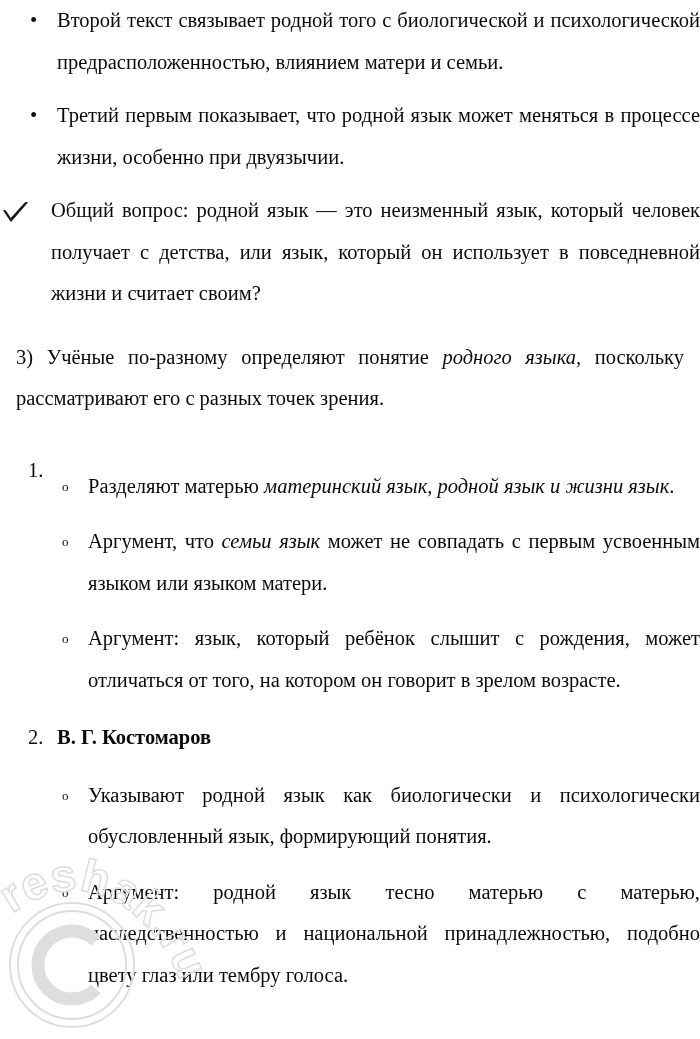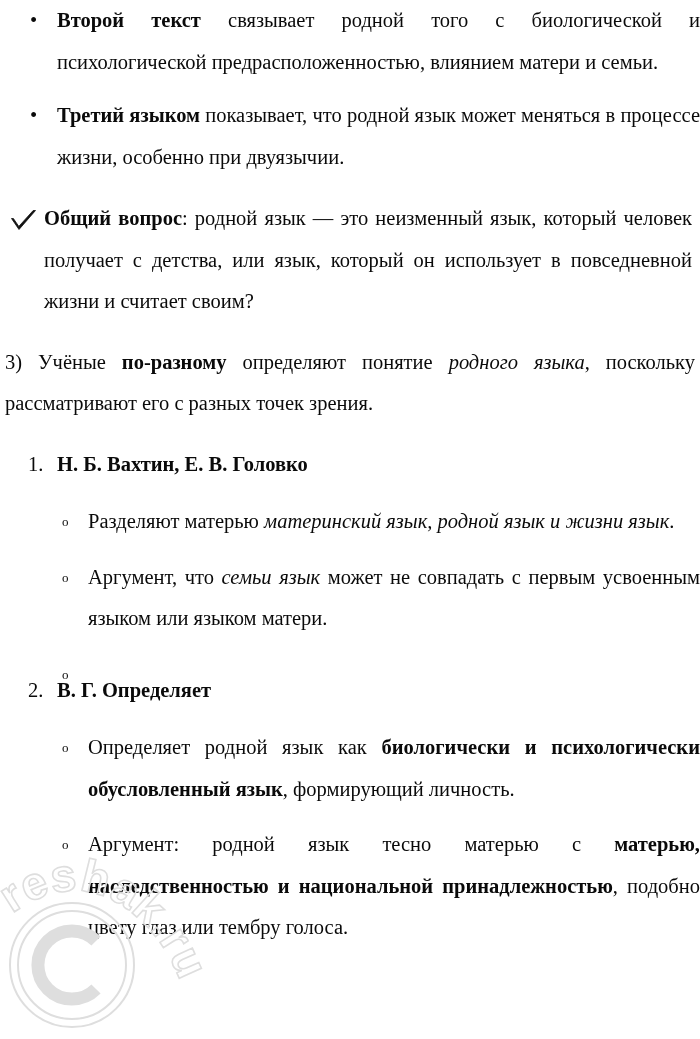--- a/index.html
+++ b/index.html
@@ -90,38 +90,38 @@
   .sub-item .marker {
     position: absolute;
     left: 62px;
     top: 0;
     font-size: 13px;
     line-height: 41.5px;
   }
 
   .plain-para {
     padding-left: 0;
-    margin: 5px;
+    margin: 16px;
   }
 
   
   .check-para {
     position: relative;
-    padding-left: 36px;
-    margin: 8px;
+    padding-left: 51px;
+    margin: 0;
   }
   .check-icon {
     position: absolute;
     left: 2px;
     top: 8px;
     width: 27px;
     height: 24px;
   }
 
-  b, strong { font-weight: bold; }
+  b, strong { font-weight: normal; }
   i, em { font-style: italic; }
 
   .sp-6  { height: 6px; }
   .sp-12 { height: 12px; }
   .sp-14 { height: 14px; }
   .sp-16 { height: 16px; }
 </style>
 </head>
 <body>
 
@@ -149,21 +149,21 @@
 
     <div class="para bullet-item">
       <span class="marker">•</span>
       <b>Второй текст</b><span> связывает родной того с биологической и психологической предрасположенностью, влиянием матери и семьи.</span>
     </div>
 
     <div class="sp-12"></div>
 
     <div class="para bullet-item">
       <span class="marker">•</span>
-      <b>Третий языком</b><span> показывает, что родной язык может меняться в процессе жизни, особенно при двуязычии.</span>
+      <b>Третий первым</b><span> показывает, что родной язык может меняться в процессе жизни, особенно при двуязычии.</span>
     </div>
 
     <div class="sp-12"></div>
 
     <div class="para check-para">
       <span class="check-icon">
         <svg width="27" height="24" viewBox="0 0 27 24" aria-hidden="true">
           <path d="M 1.5,9.5 L 9,20.5 L 25.5,1.5 L 23.2,1.5 L 8.8,17.4 L 3.4,9.5 Z" fill="#111" stroke="#111" stroke-width="0.8" stroke-linejoin="miter"></path>
         </svg>
       </span>
@@ -173,55 +173,55 @@
     <div class="sp-6"></div>
 
     <div class="para plain-para">
       <span>3) </span><span>Учёные </span><b>по-разному</b><span> определяют понятие </span><i>родного языка</i><span>, поскольку рассматривают его с разных точек зрения.</span>
     </div>
 
     <div class="sp-14"></div>
 
     <div class="para num-item">
       <span class="marker">1.</span>
-      <span>Н. Б. Вахтин, Е. В. Головко</span>
     </div>
 
     <div class="sp-16"></div>
 
     <div class="para sub-item">
       <span class="marker">o</span>
       <span>Разделяют матерью </span><i>материнский язык, родной язык и жизни язык</i><span>.</span>
     </div>
 
     <div class="sp-14"></div>
 
     <div class="para sub-item">
       <span class="marker">o</span>
       <span>Аргумент, что </span><i>семьи язык</i><span> может не совпадать с первым усвоенным языком или языком матери.</span>
     </div>
 
     <div class="sp-14"></div>
 
     <div class="para sub-item">
       <span class="marker">o</span>
+      <span>Аргумент: язык, который ребёнок слышит с рождения, может отличаться от того, на котором он говорит в зрелом возрасте.</span>
     </div>
 
     <div class="sp-16"></div>
 
     <div class="para num-item">
       <span class="marker">2.</span>
-      <span>В. Г. Определяет</span>
+      <span>В. Г. Костомаров</span>
     </div>
 
     <div class="sp-16"></div>
 
     <div class="para sub-item">
       <span class="marker">o</span>
-      <span>Определяет родной язык как </span><b>биологически и психологически обусловленный язык</b><span>, формирующий личность.</span>
+      <span>Указывают родной язык как </span><b>биологически и психологически обусловленный язык</b><span>, формирующий понятия.</span>
     </div>
 
     <div class="sp-14"></div>
 
     <div class="para sub-item">
       <span class="marker">o</span>
       <span>Аргумент: родной язык тесно матерью с </span><b>матерью, наследственностью и национальной принадлежностью</b><span>, подобно цвету глаз или тембру голоса.</span>
     </div>
 
   </div>

